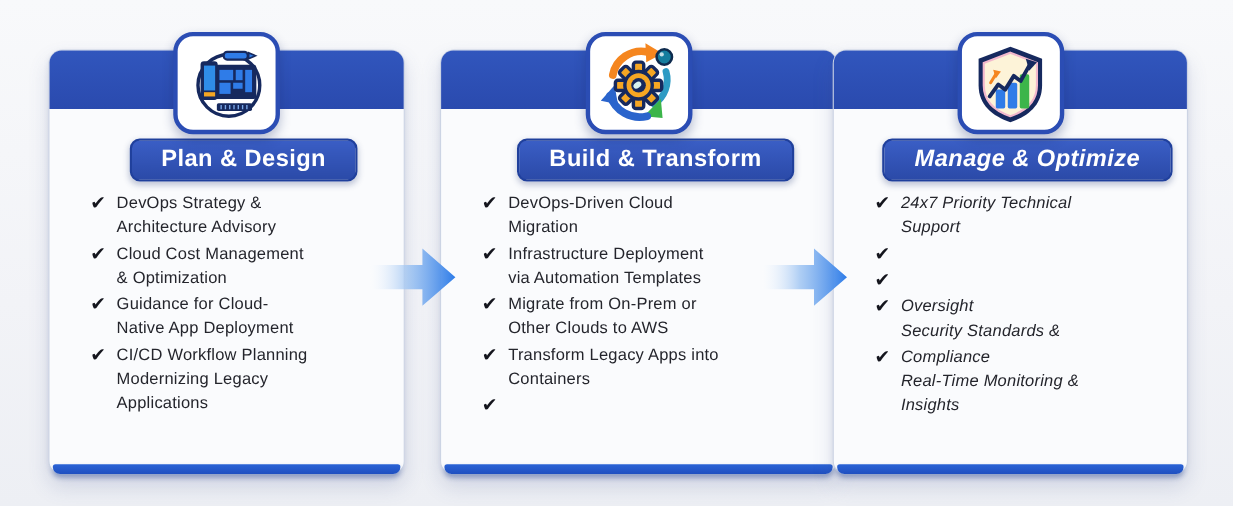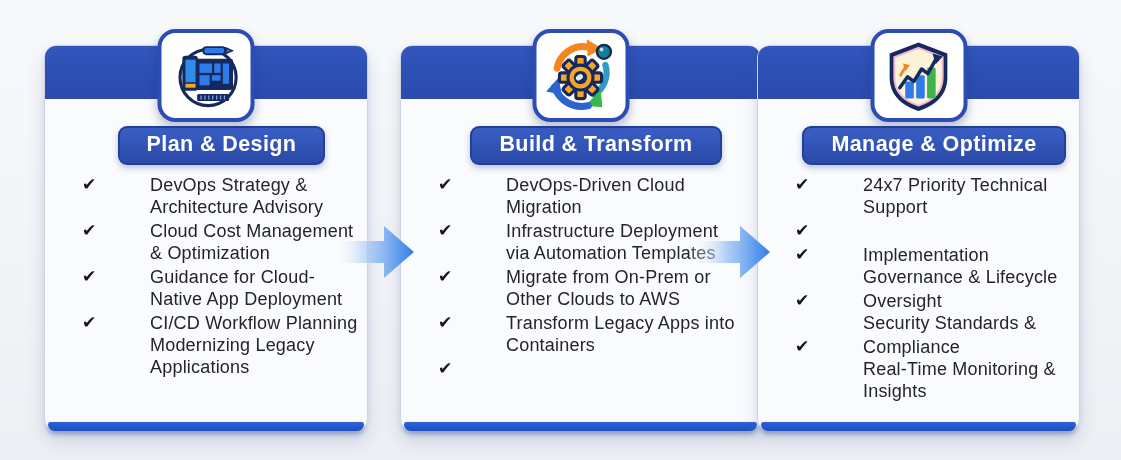--- a/index.html
+++ b/index.html
@@ -13,21 +13,21 @@
 
   .card {
     position:absolute; top:45px; height:387px;
     background:#fafbfd;
     border:1.5px solid #ccd4e4;
     border-radius:13px;
     box-shadow:0 10px 18px rgba(70,90,150,0.18), 0 2px 5px rgba(70,90,150,0.10);
   }
   .card-1 { left:44px;  width:324px; }
   .card-2 { left:400px; width:361px; }
-  .card-3 { left:757px; width:323px; }
+  .card-3 { left:757px; width:323px;font-style:italic; }
 
   .band {
     position:absolute; top:0; left:0; right:0; height:53px;
     background:linear-gradient(180deg,#3156bd 0%,#2a4aae 100%);
     border-radius:11px 11px 0 0;
   }
 
   .icon-badge {
     position:absolute; top:-17px; left:50%; transform:translateX(-50%);
     width:97px; height:93px;
@@ -67,26 +67,25 @@
     display:flex; align-items:flex-start;
     margin-bottom:2px;
   }
   .chk {
     flex:0 0 24px;
     font-size:17px; font-weight:bold;
     color:#14151d;
     line-height:22px;
   }
   .txt {
-    font-size:18px;
+    font-size:15px;
     line-height:22px;
     color:#24252c;
     letter-spacing:0.2px;
     white-space:pre-line;
-    margin-left:44px;
   }
 
   .foot {
     position:absolute; bottom:0; left:3px; right:3px; height:9px;
     background:linear-gradient(180deg,#2a63d6 0%,#1f4fc0 100%);
     border-radius:3px 3px 8px 8px;
     box-shadow:0 3px 5px rgba(30,60,140,0.35);
   }
 
   .flow-arrow { position:absolute; top:224px; width:80px; height:56px; z-index:4; }
@@ -271,22 +270,20 @@
       <li>
         <span class="chk">✔</span>
         <span class="txt">24x7 Priority Technical
 Support</span>
         </li>
       <li>
         <span class="chk">✔</span>
         </li>
       <li>
         <span class="chk">✔</span>
-        <span class="txt">Implementation
-Governance &amp; Lifecycle</span>
         </li>
       <li>
         <span class="chk">✔</span>
         <span class="txt">Oversight
 Security Standards &amp;</span>
         </li>
       <li>
         <span class="chk">✔</span>
         <span class="txt">Compliance
 Real-Time Monitoring &amp;

